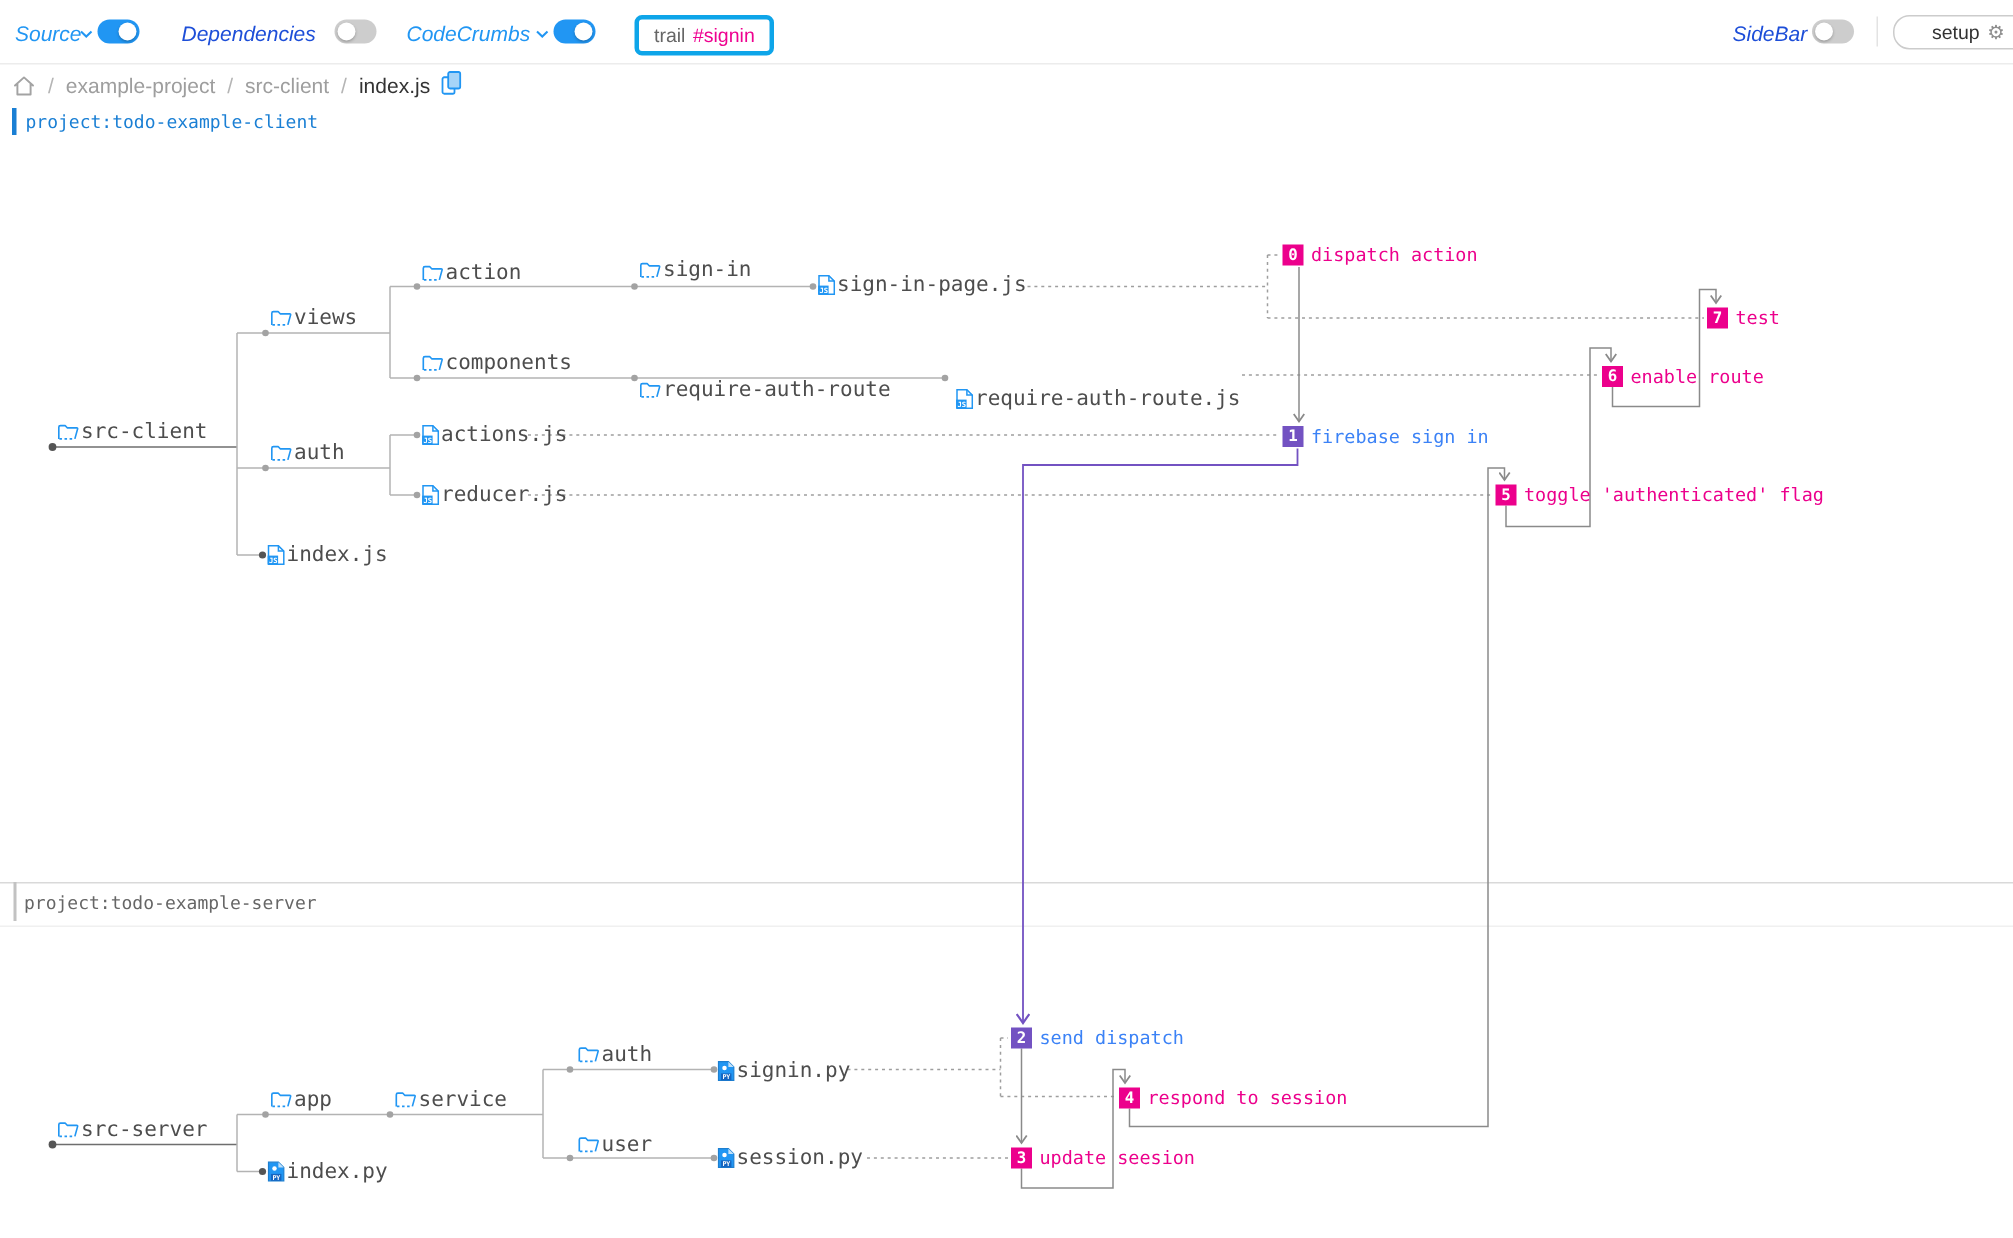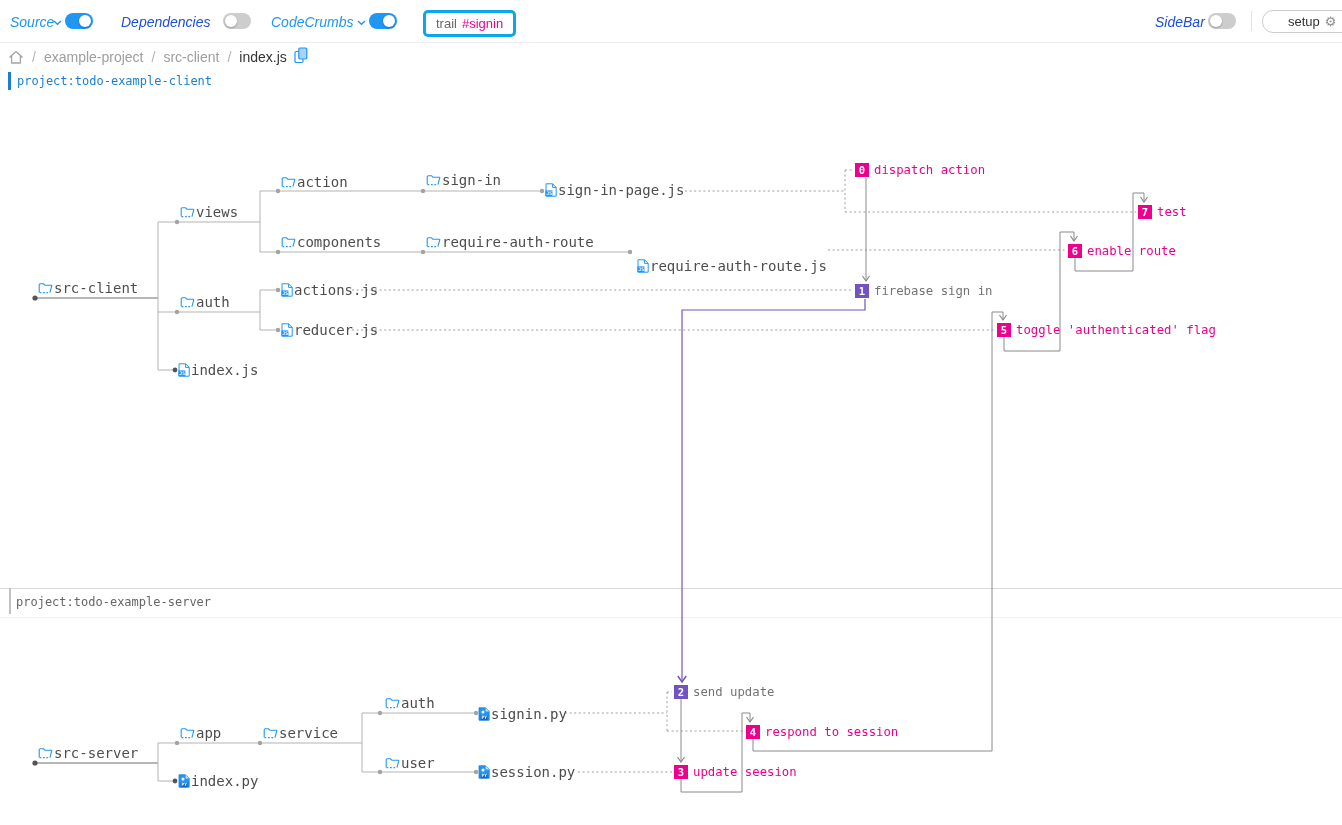--- a/index.html
+++ b/index.html
@@ -47,21 +47,21 @@
   
   svg.edges{position:absolute;left:0;top:0;z-index:2;}
   .node{position:absolute;display:flex;align-items:center;height:16px;z-index:3;cursor:pointer;
         font-size:14px;color:#4d4d4d;white-space:pre;}
   .node .ni{display:inline-flex;margin-right:1px;}
   .crumb{position:absolute;display:flex;align-items:center;height:14px;z-index:4;cursor:pointer;white-space:pre;}
   .crumb .sq{width:14px;height:14px;display:flex;align-items:center;justify-content:center;
              color:#fff;font-weight:bold;font-size:10.5px;}
   .crumb .lbl{margin-left:5px;font-size:12.3px;}
   .crumb.pink .sq{background:#ec008c;}   .crumb.pink .lbl{color:#ec008c;}
-  .crumb.purple .sq{background:#7352c2;} .crumb.purple .lbl{color:#737373;}
+  .crumb.purple .sq{background:#7352c2;} .crumb.purple .lbl{color:#3b82f6;}
 </style>
 </head>
 <body>
 
 <div class="toolbar">
   <span class="tb-label blue" style="left:10px">Source</span>
   <svg class="chev" style="left:53px" width="9" height="6">
       <polyline points="1,1 4.5,4.3 8,1" stroke="#2196f3" stroke-width="1.4" fill="none"></polyline>
     </svg>
   <div class="toggle on" style="left:65px">
@@ -261,21 +261,21 @@
         <use href="#ic-js"></use>
       </svg></span>
   <span>sign-in-page.js</span>
 </div>
 <div class="node mono" style="left:281px;top:234px">
   <span class="ni"><svg width="15" height="12">
         <use href="#ic-folder"></use>
       </svg></span>
   <span>components</span>
 </div>
-<div class="node mono" style="left:426px;top:234px">
+<div class="node mono" style="left:426px;top:252px">
   <span class="ni"><svg width="15" height="12">
         <use href="#ic-folder"></use>
       </svg></span>
   <span>require-auth-route</span>
 </div>
 <div class="node mono" style="left:637px;top:258px">
   <span class="ni"><svg width="12" height="14">
         <use href="#ic-js"></use>
       </svg></span>
   <span>require-auth-route.js</span>
@@ -357,21 +357,21 @@
 <div class="crumb pink mono" style="left:855px;top:163px">
   <span class="sq">0</span>
   <span class="lbl">dispatch action</span>
 </div>
 <div class="crumb purple mono" style="left:855px;top:284px">
   <span class="sq">1</span>
   <span class="lbl">firebase sign in</span>
 </div>
 <div class="crumb purple mono" style="left:674px;top:685px">
   <span class="sq">2</span>
-  <span class="lbl">send update</span>
+  <span class="lbl">send dispatch</span>
 </div>
 <div class="crumb pink mono" style="left:674px;top:765px">
   <span class="sq">3</span>
   <span class="lbl">update seesion</span>
 </div>
 <div class="crumb pink mono" style="left:746px;top:725px">
   <span class="sq">4</span>
   <span class="lbl">respond to session</span>
 </div>
 <div class="crumb pink mono" style="left:997px;top:323px">

